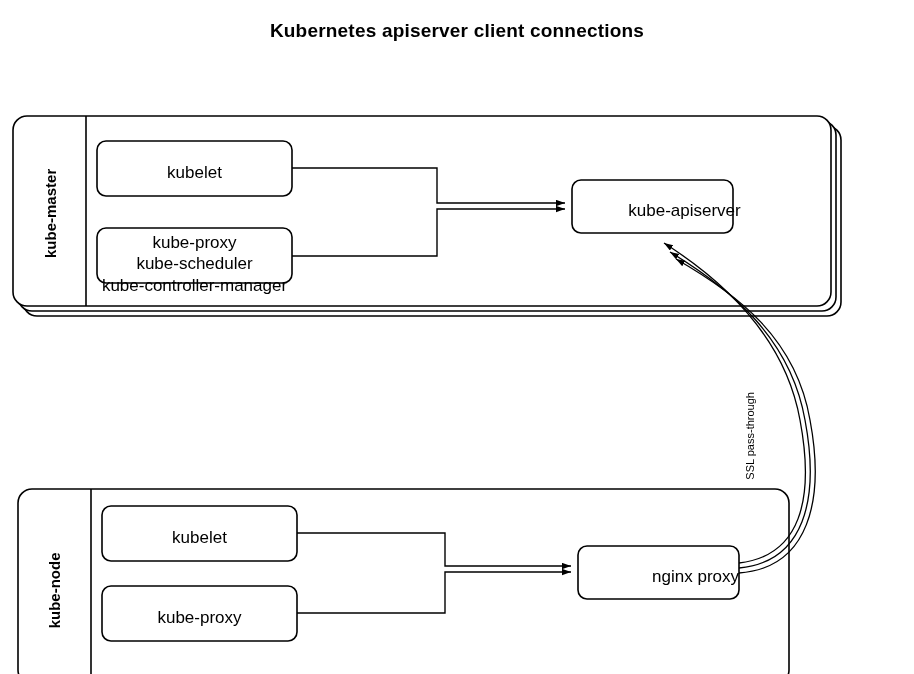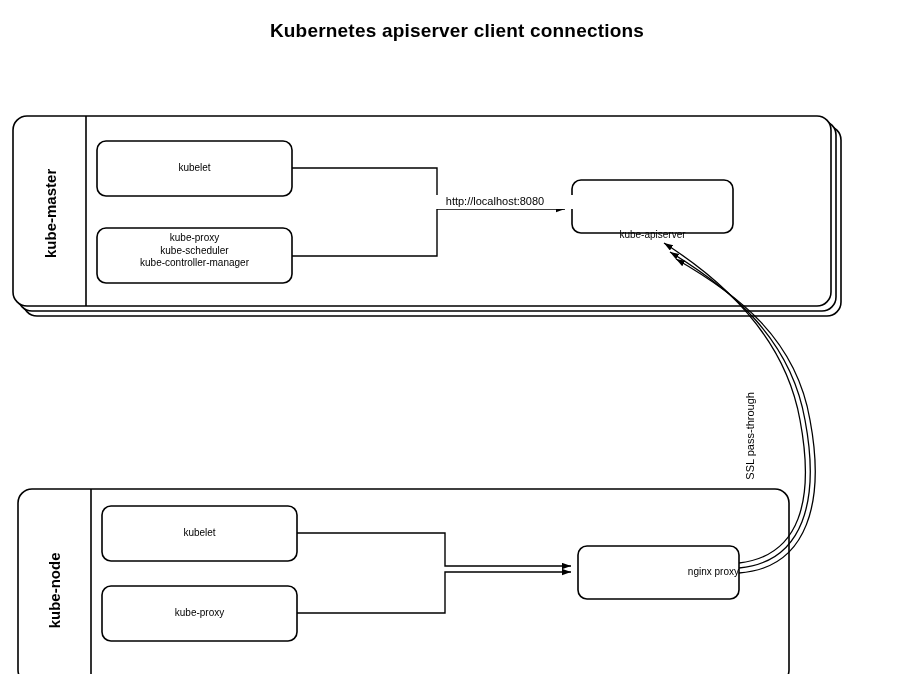--- a/index.html
+++ b/index.html
@@ -39,21 +39,21 @@
     font-size: 19px;
     font-weight: bold;
     letter-spacing: 0.2px;
   }
   .group-title {
     font-size: 15px;
     font-weight: bold;
     transform-origin: center center;
   }
   .box-label {
-    font-size: 10px;
+    font-size: 17px;
   }
   .edge-label {
     font-size: 11px;
   }
   .vert-edge-label {
     font-size: 11px;
   }
 </style>
 </head>
 <body>
@@ -106,22 +106,21 @@
     </g>
   </svg>
 
   <div class="lbl group-title" style="left:-9px; top:204px; width:120px; transform: rotate(-90deg);">kube-master</div>
   <div class="lbl group-title" style="left:-5px; top:581px; width:120px; transform: rotate(-90deg);">kube-node</div>
 
   <div class="lbl box-label" style="left:97px; top:162px; width:195px;">kubelet</div>
   <div class="lbl box-label" style="left:97px; top:232px; width:195px;">kube-proxy
 kube-scheduler
 kube-controller-manager</div>
-  <div class="lbl box-label" style="left:572px; top:200px; width:161px;margin-top:29px;">kube-apiserver</div>
+  <div class="lbl box-label" style="left:604px; top:200px; width:161px;">kube-apiserver</div>
 
   <div class="lbl box-label" style="left:102px; top:527px; width:195px;">kubelet</div>
   <div class="lbl box-label" style="left:102px; top:607px; width:195px;">kube-proxy</div>
   <div class="lbl box-label" style="left:578px; top:566px; width:161px;text-align:right;">nginx proxy</div>
 
-  <div class="lbl edge-label" style="left:380px; top:195px; width:230px; background:#ffffff;">http://localhost:8080</div>
   <div class="lbl vert-edge-label" style="left:691px; top:429px; width:120px; transform: rotate(-90deg);">SSL pass-through</div>
 
 </div>
 
 </body></html>

